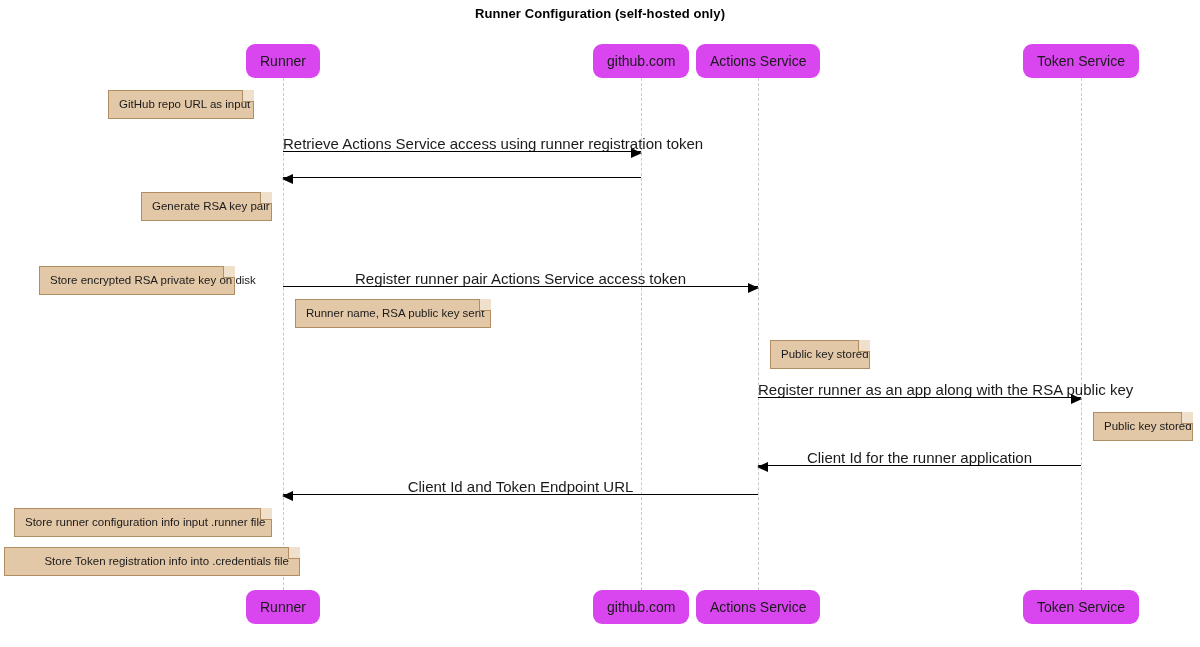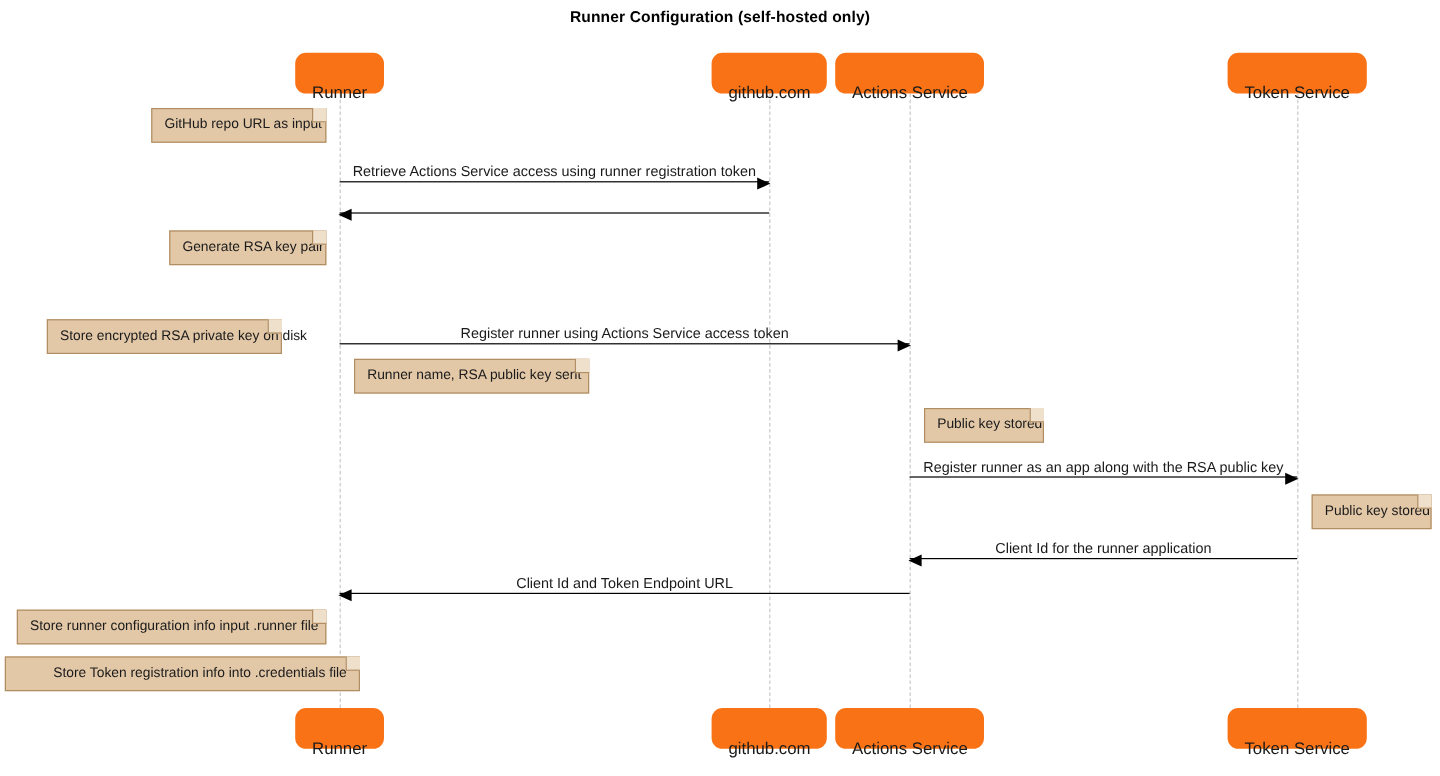--- a/index.html
+++ b/index.html
@@ -31,51 +31,51 @@
   }
   
   .lifeline {
     position: absolute;
     width: 0;
     border-left: 1px dashed #c9c9c9;
   }
   
   .participant {
     position: absolute;
-    background: #f97316;
+    background: #d946ef;
     border-radius: 9px;
     height: 34px;
     line-height: 34px;
     text-align: center;
     font-size: 14px;
     color: #1a1a1a;
     white-space: nowrap;
     box-sizing: border-box;
-    padding: 16px 14px;
+    padding: 0 14px;
   }
   
   .message {
     position: absolute;
     height: 22px;
   }
   .msg-line {
     position: absolute;
     left: 0;
     right: 0;
     bottom: 0;
     height: 0;
     border-top: 1.3px solid #000000;
   }
   .msg-label {
     position: absolute;
     left: 0;
     right: 0;
     bottom: 2px;
     text-align: center;
-    font-size: 12px;
+    font-size: 15px;
     color: #1a1a1a;
     white-space: nowrap;
     line-height: 13px;
   }
   .arrowhead {
     position: absolute;
     bottom: -5.5px;
     width: 0;
     height: 0;
     border-top: 5.5px solid transparent;
@@ -137,21 +137,21 @@
         <div class="msg-line">
           <div class="arrowhead right"></div>
         </div>
       </div>
       <div class="message" style="left: 283px; width: 358px; top: 156px;">
         <div class="msg-line">
           <div class="arrowhead left"></div>
         </div>
       </div>
       <div class="message" style="left: 283px; width: 475px; top: 265px;">
-        <div class="msg-label">Register runner using Actions Service access token</div>
+        <div class="msg-label">Register runner pair Actions Service access token</div>
         <div class="msg-line">
           <div class="arrowhead right"></div>
         </div>
       </div>
       <div class="message" style="left: 758px; width: 323px; top: 376px;">
         <div class="msg-label">Register runner as an app along with the RSA public key</div>
         <div class="msg-line">
           <div class="arrowhead right"></div>
         </div>
       </div>
@@ -162,21 +162,21 @@
         </div>
       </div>
       <div class="message" style="left: 283px; width: 475px; top: 473px;">
         <div class="msg-label">Client Id and Token Endpoint URL</div>
         <div class="msg-line">
           <div class="arrowhead left"></div>
         </div>
       </div>
     </div>
   <div id="notes">
-      <div class="note" style="top: 90px; left: 126px; width: 146px;"><span>GitHub repo URL as input</span><span class="fold"></span></div>
+      <div class="note" style="top: 90px; left: 108px; width: 146px;"><span>GitHub repo URL as input</span><span class="fold"></span></div>
       <div class="note" style="top: 192px; left: 141px; width: 131px;"><span>Generate RSA key pair</span><span class="fold"></span></div>
       <div class="note" style="top: 230px; left: 39px; width: 196px; margin-top: 36px;"><span>Store encrypted RSA private key on disk</span><span class="fold"></span></div>
       <div class="note" style="top: 299px; left: 295px; width: 196px;"><span>Runner name, RSA public key sent</span><span class="fold"></span></div>
       <div class="note" style="top: 340px; left: 770px; width: 100px;"><span>Public key stored</span><span class="fold"></span></div>
       <div class="note" style="top: 412px; left: 1093px; width: 100px;"><span>Public key stored</span><span class="fold"></span></div>
       <div class="note" style="top: 508px; left: 14px; width: 258px;"><span>Store runner configuration info input .runner file</span><span class="fold"></span></div>
       <div class="note" style="top: 547px; left: 4px; width: 296px; text-align: right;"><span>Store Token registration info into .credentials file</span><span class="fold"></span></div>
     </div>
   <div id="footer-participants">
       <div class="participant" style="top: 590px; left: 246px;">Runner</div>

